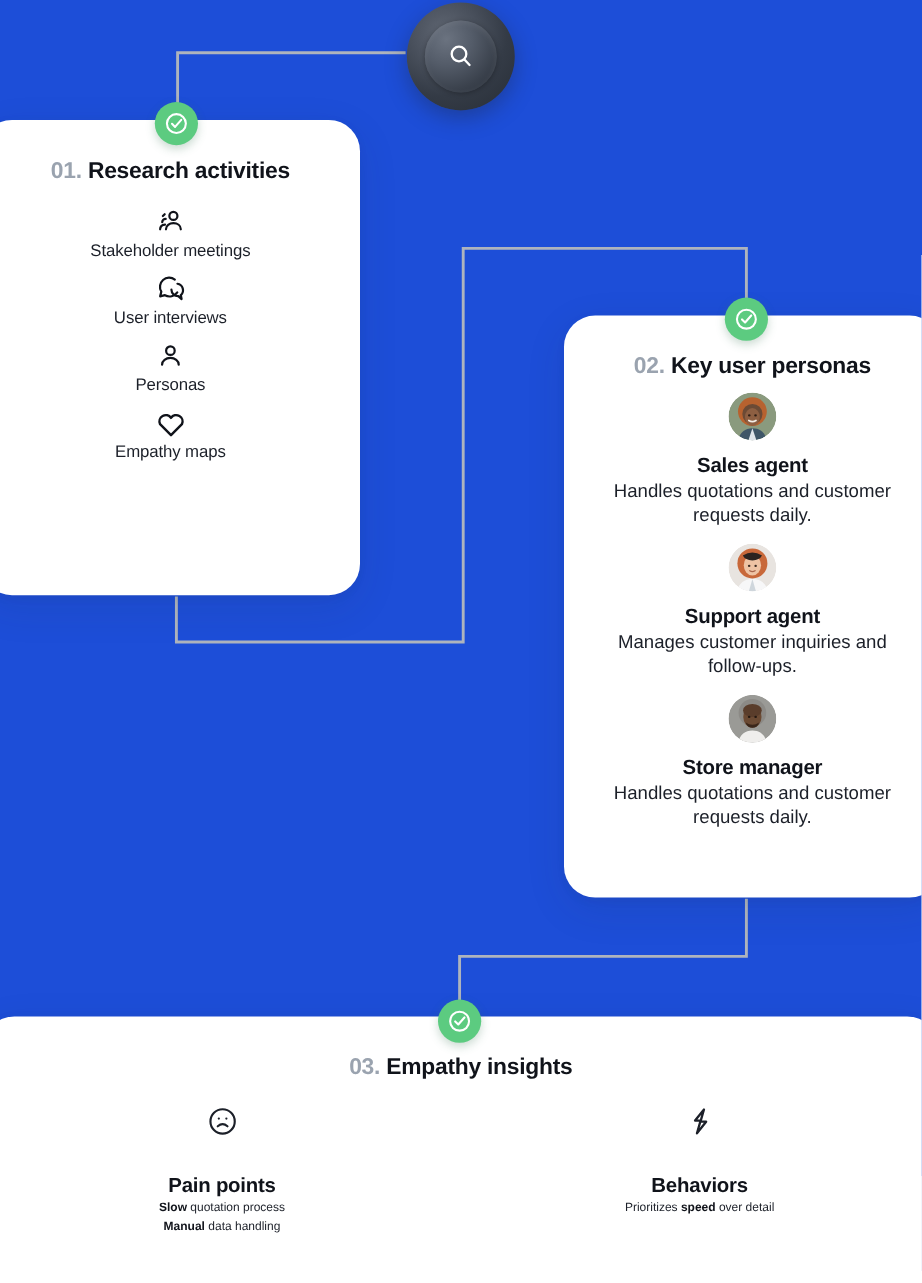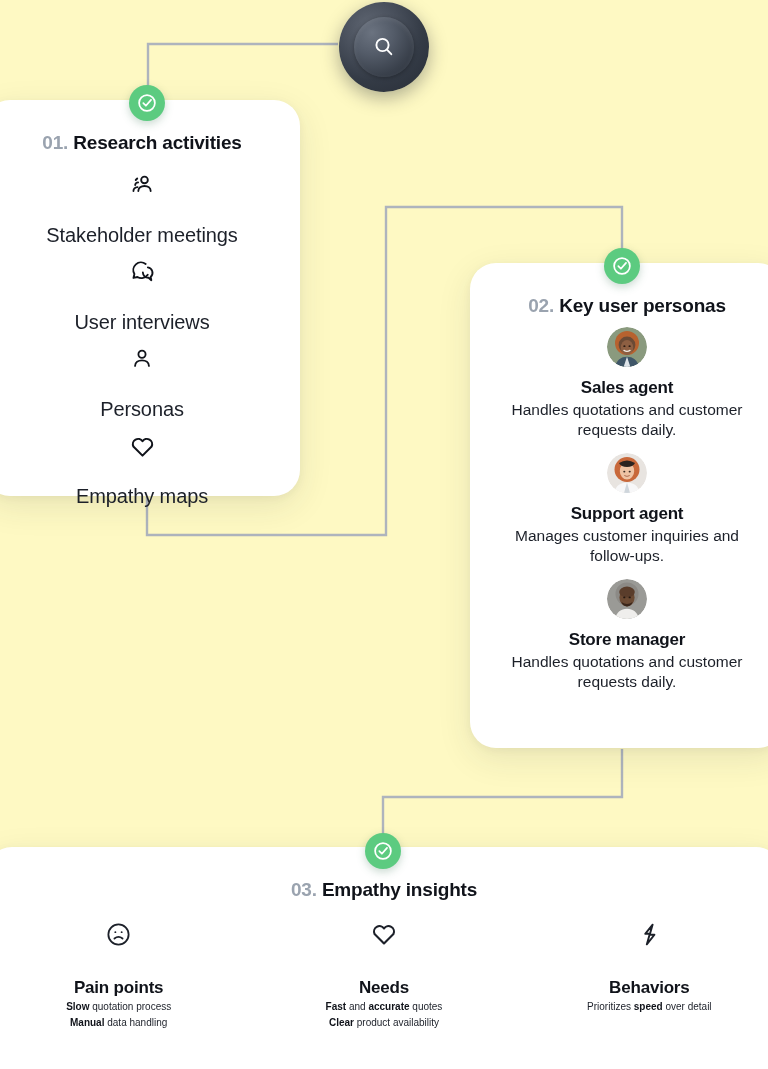--- a/index.html
+++ b/index.html
@@ -9,21 +9,21 @@
     height: 1069px;
     background: #ffffff;
     font-family: "Liberation Sans", sans-serif;
     overflow: hidden;
   }
 
   #stage {
     position: relative;
     width: 768px;
     height: 980px;
-    background: #fef9c3;
+    background: #1d4ed8;
   }
 
   
   .conn-svg {
     position: absolute;
     left: 0; top: 0;
     width: 768px; height: 1069px;
     pointer-events: none;
   }
   .conn-path {
@@ -104,22 +104,22 @@
     margin-top: 10px;
   }
   .c1-item:first-child { margin-top: 4px; }
   .c1-icon {
     height: 30px;
     display: flex; align-items: center; justify-content: center;
     color: #10131a;
   }
   .c1-icon svg { display: block; }
   .c1-label {
-    margin-top: 24px;
-    font-size: 20px;
+    margin-top: 0;
+    font-size: 14px;
     color: #1c2029;
     letter-spacing: -0.1px;
   }
 
   
   .c2-list { margin-top: 10px; }
   .persona {
     display: flex; flex-direction: column; align-items: center;
     margin-top: 12px;
   }
@@ -369,30 +369,20 @@
             <path d="M8.4 15.6q3.6-3 7.2 0"></path>
             <circle cx="9.2" cy="9.9" r="0.85" fill="currentColor" stroke="none"></circle>
             <circle cx="14.8" cy="9.9" r="0.85" fill="currentColor" stroke="none"></circle>
           </svg>
         </span>
         <span class="c3-title">Pain points</span>
         <span class="c3-line"><b>Slow</b><span> quotation process</span></span>
         <span class="c3-line"><b>Manual</b><span> data handling</span></span>
       </div>
 
-      <div class="c3-col">
-        <span class="c3-icon">
-          <svg width="28" height="28" viewBox="0 0 24 24" fill="none" stroke="currentColor" stroke-width="1.8" stroke-linecap="round" stroke-linejoin="round">
-            <path d="M12 20.1 3.9 12A4.7 4.7 0 0 1 12 7.3 4.7 4.7 0 0 1 20.1 12Z"></path>
-          </svg>
-        </span>
-        <span class="c3-title">Needs</span>
-        <span class="c3-line"><b>Fast</b><span> and </span><b>accurate</b><span> quotes</span></span>
-        <span class="c3-line"><b>Clear</b><span> product availability</span></span>
-      </div>
 
       <div class="c3-col">
         <span class="c3-icon">
           <svg width="27" height="27" viewBox="0 0 24 24" fill="none" stroke="currentColor" stroke-width="1.7" stroke-linecap="round" stroke-linejoin="round">
             <path d="M14.8 3.2 8.2 11.4h4.1L9.6 20.8l6.8-8.6h-4.2Z"></path>
           </svg>
         </span>
         <span class="c3-title">Behaviors</span>
         <span class="c3-line"><span>Prioritizes </span><b>speed</b><span> over detail</span></span>
       </div>

